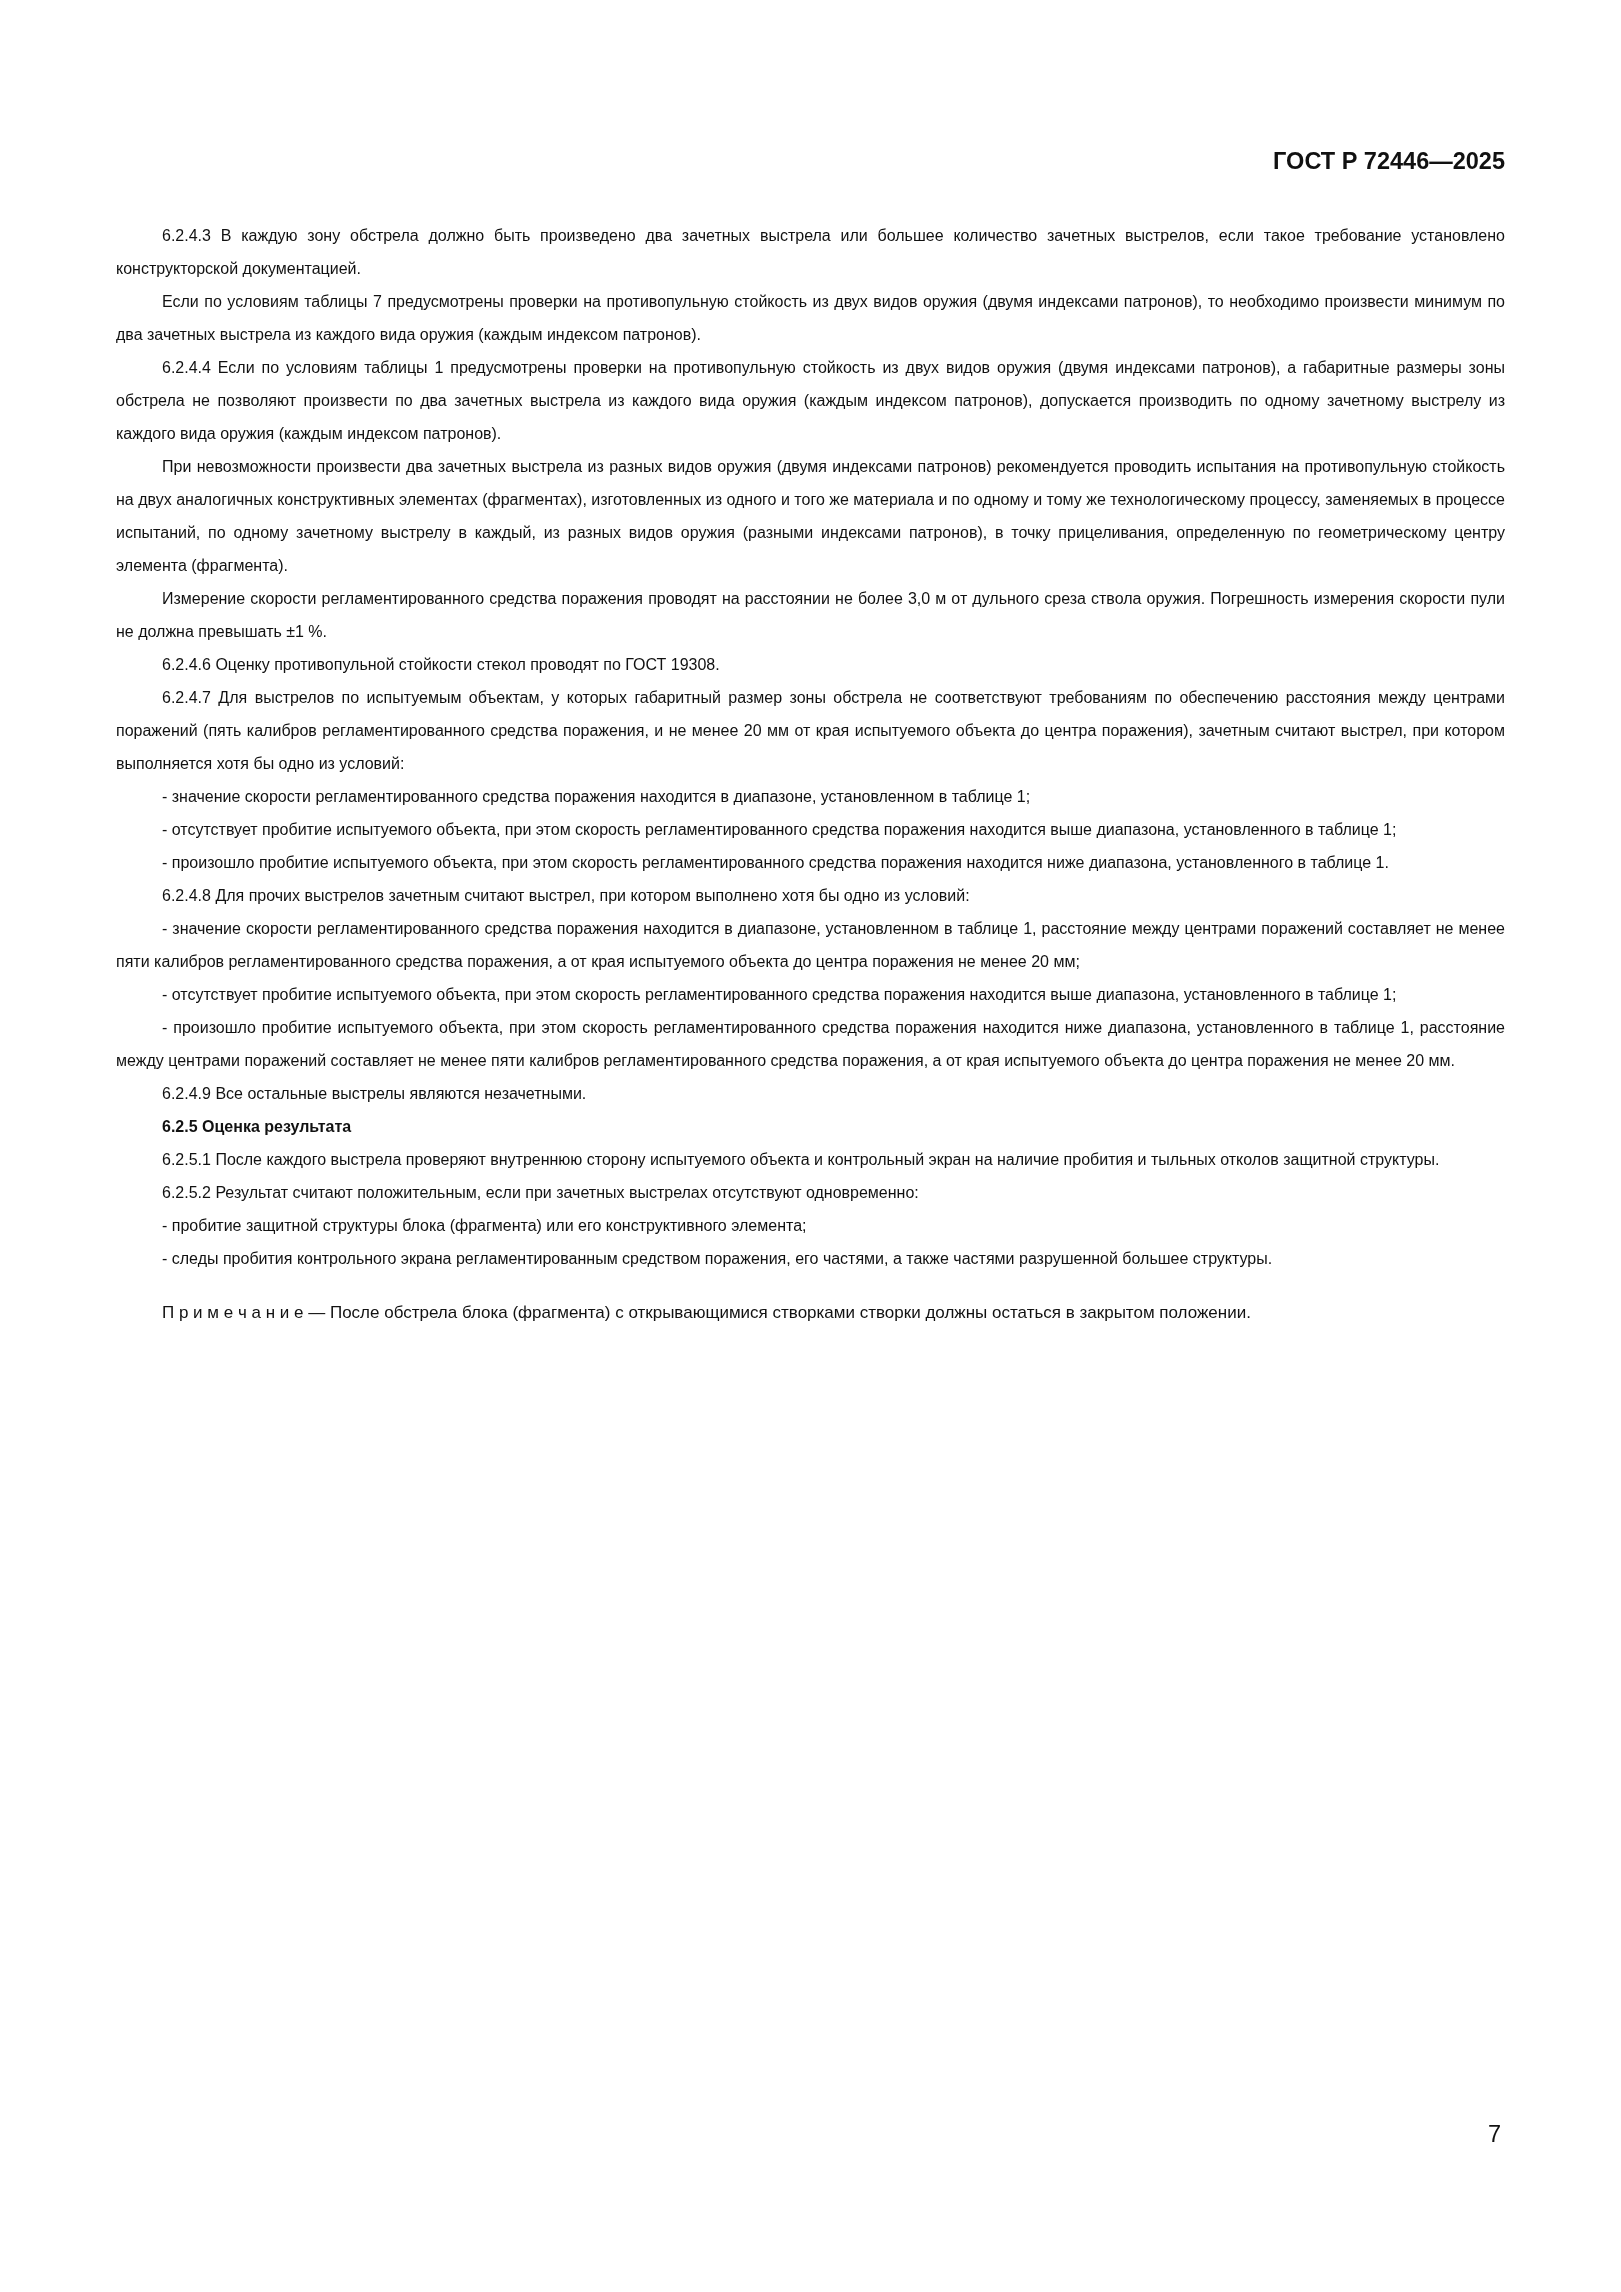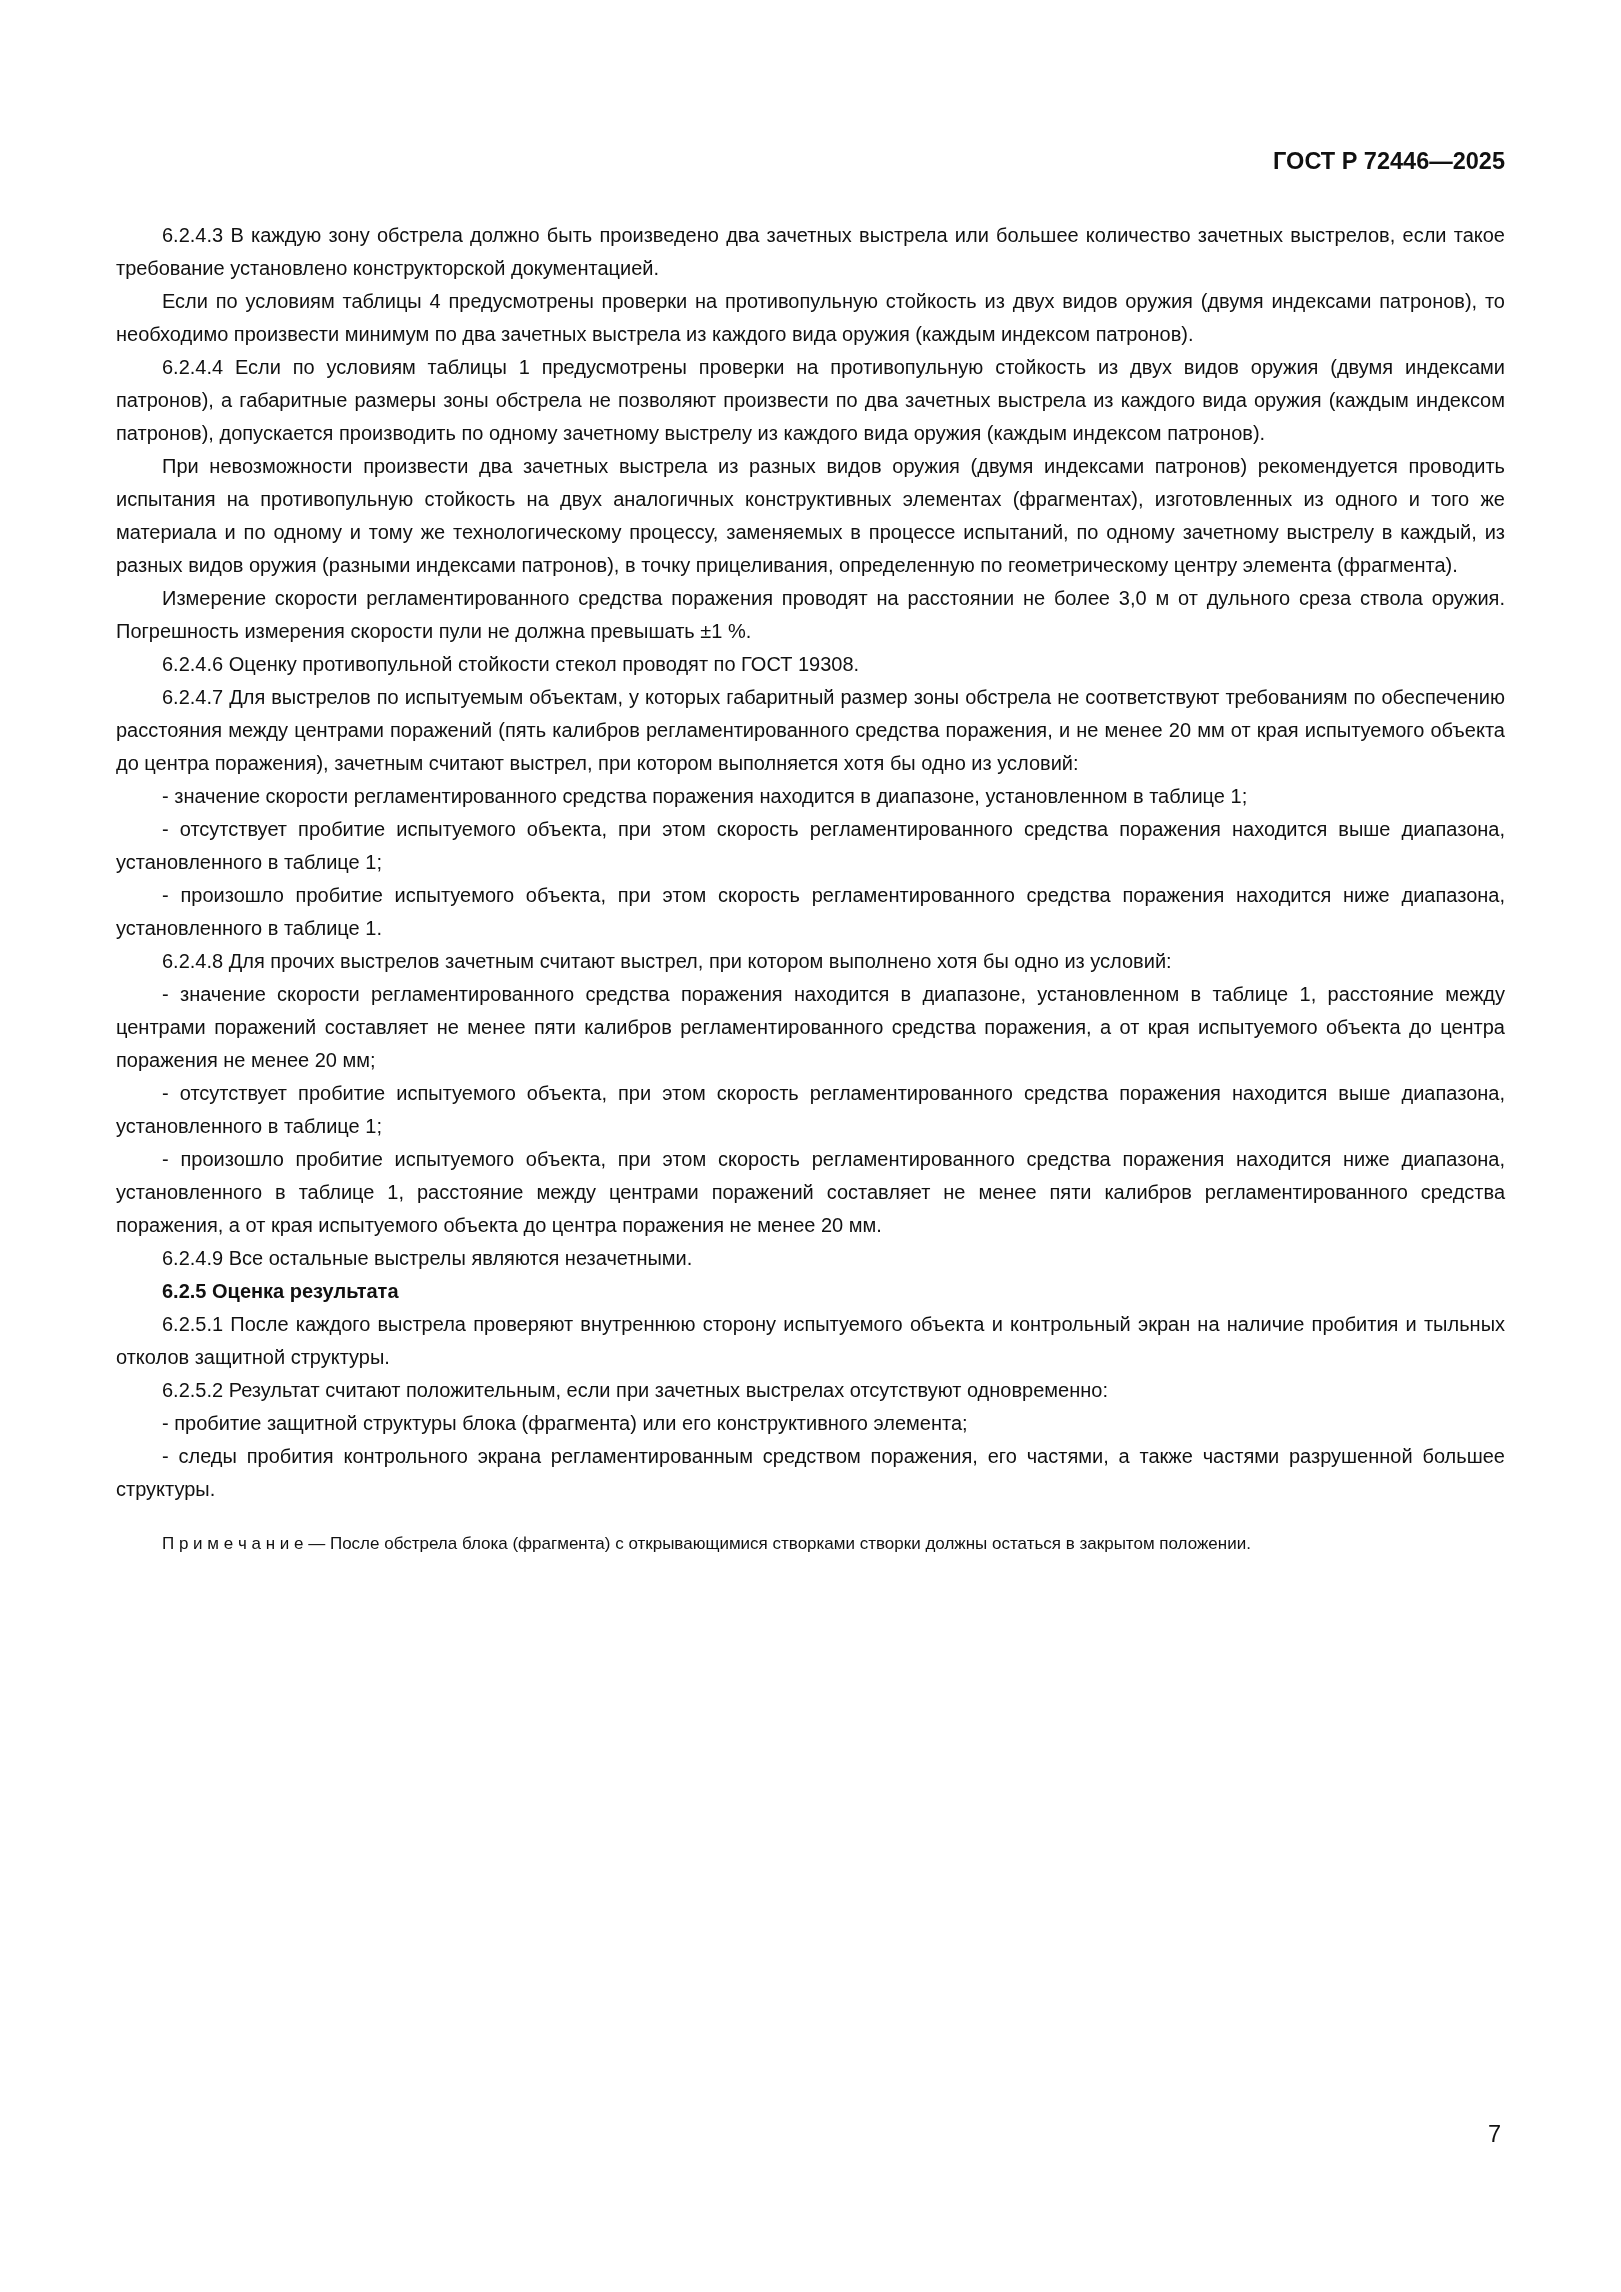--- a/index.html
+++ b/index.html
@@ -19,21 +19,21 @@
   }
   .doc-header {
     text-align: right;
     font-weight: bold;
     font-size: 23.5px;
     line-height: 29px;
     margin-bottom: 43px;
   }
   .para {
     margin: 0;
-    font-size: 20px;
+    font-size: 16px;
     line-height: 33px;
     text-align: justify;
     text-indent: 46px;
   }
   .para.bold {
     font-weight: bold;
   }
   .para.note {
     margin-top: 23.5px;
     font-size: 17px;
@@ -48,21 +48,21 @@
   }
 </style>
 </head>
 <body>
 
 <div class="page">
 
   <div class="doc-header">ГОСТ Р 72446—2025</div>
 
   <p class="para">6.2.4.3 В каждую зону обстрела должно быть произведено два зачетных выстрела или большее количество зачетных выстрелов, если такое требование установлено конструкторской документацией.</p>
-  <p class="para">Если по условиям таблицы 4 предусмотрены проверки на противопульную стойкость из двух видов оружия (двумя индексами патронов), то необходимо произвести минимум по два зачетных выстрела из каждого вида оружия (каждым индексом патронов).</p>
+  <p class="para">Если по условиям таблицы 7 предусмотрены проверки на противопульную стойкость из двух видов оружия (двумя индексами патронов), то необходимо произвести минимум по два зачетных выстрела из каждого вида оружия (каждым индексом патронов).</p>
   <p class="para">6.2.4.4 Если по условиям таблицы 1 предусмотрены проверки на противопульную стойкость из двух видов оружия (двумя индексами патронов), а габаритные размеры зоны обстрела не позволяют произвести по два зачетных выстрела из каждого вида оружия (каждым индексом патронов), допускается производить по одному зачетному выстрелу из каждого вида оружия (каждым индексом патронов).</p>
   <p class="para">При невозможности произвести два зачетных выстрела из разных видов оружия (двумя индексами патронов) рекомендуется проводить испытания на противопульную стойкость на двух аналогичных конструктивных элементах (фрагментах), изготовленных из одного и того же материала и по одному и тому же технологическому процессу, заменяемых в процессе испытаний, по одному зачетному выстрелу в каждый, из разных видов оружия (разными индексами патронов), в точку прицеливания, определенную по геометрическому центру элемента (фрагмента).</p>
   <p class="para">Измерение скорости регламентированного средства поражения проводят на расстоянии не более 3,0 м от дульного среза ствола оружия. Погрешность измерения скорости пули не должна превышать ±1 %.</p>
   <p class="para">6.2.4.6 Оценку противопульной стойкости стекол проводят по ГОСТ 19308.</p>
   <p class="para">6.2.4.7 Для выстрелов по испытуемым объектам, у которых габаритный размер зоны обстрела не соответствуют требованиям по обеспечению расстояния между центрами поражений (пять калибров регламентированного средства поражения, и не менее 20 мм от края испытуемого объекта до центра поражения), зачетным считают выстрел, при котором выполняется хотя бы одно из условий:</p>
   <p class="para">- значение скорости регламентированного средства поражения находится в диапазоне, установленном в таблице 1;</p>
   <p class="para">- отсутствует пробитие испытуемого объекта, при этом скорость регламентированного средства поражения находится выше диапазона, установленного в таблице 1;</p>
   <p class="para">- произошло пробитие испытуемого объекта, при этом скорость регламентированного средства поражения находится ниже диапазона, установленного в таблице 1.</p>
   <p class="para">6.2.4.8 Для прочих выстрелов зачетным считают выстрел, при котором выполнено хотя бы одно из условий:</p>
   <p class="para">- значение скорости регламентированного средства поражения находится в диапазоне, установленном в таблице 1, расстояние между центрами поражений составляет не менее пяти калибров регламентированного средства поражения, а от края испытуемого объекта до центра поражения не менее 20 мм;</p>

